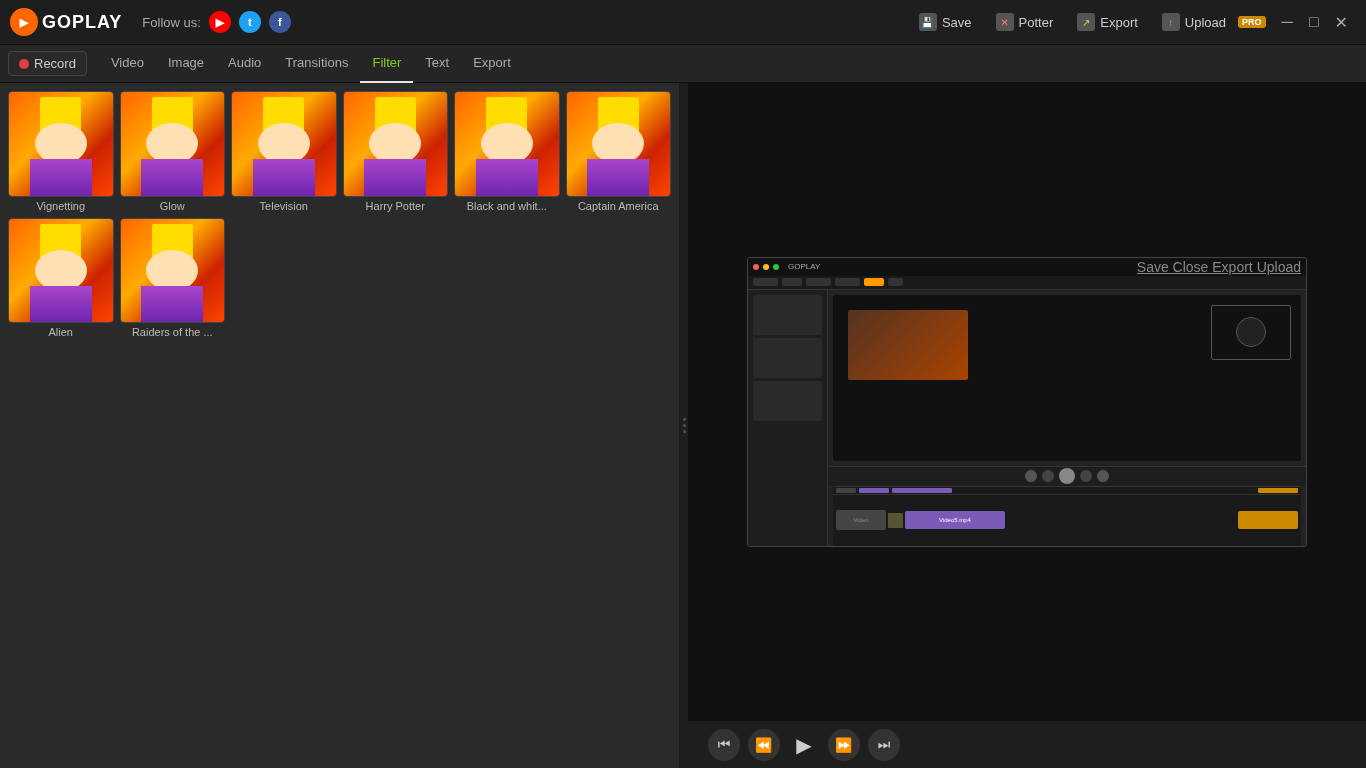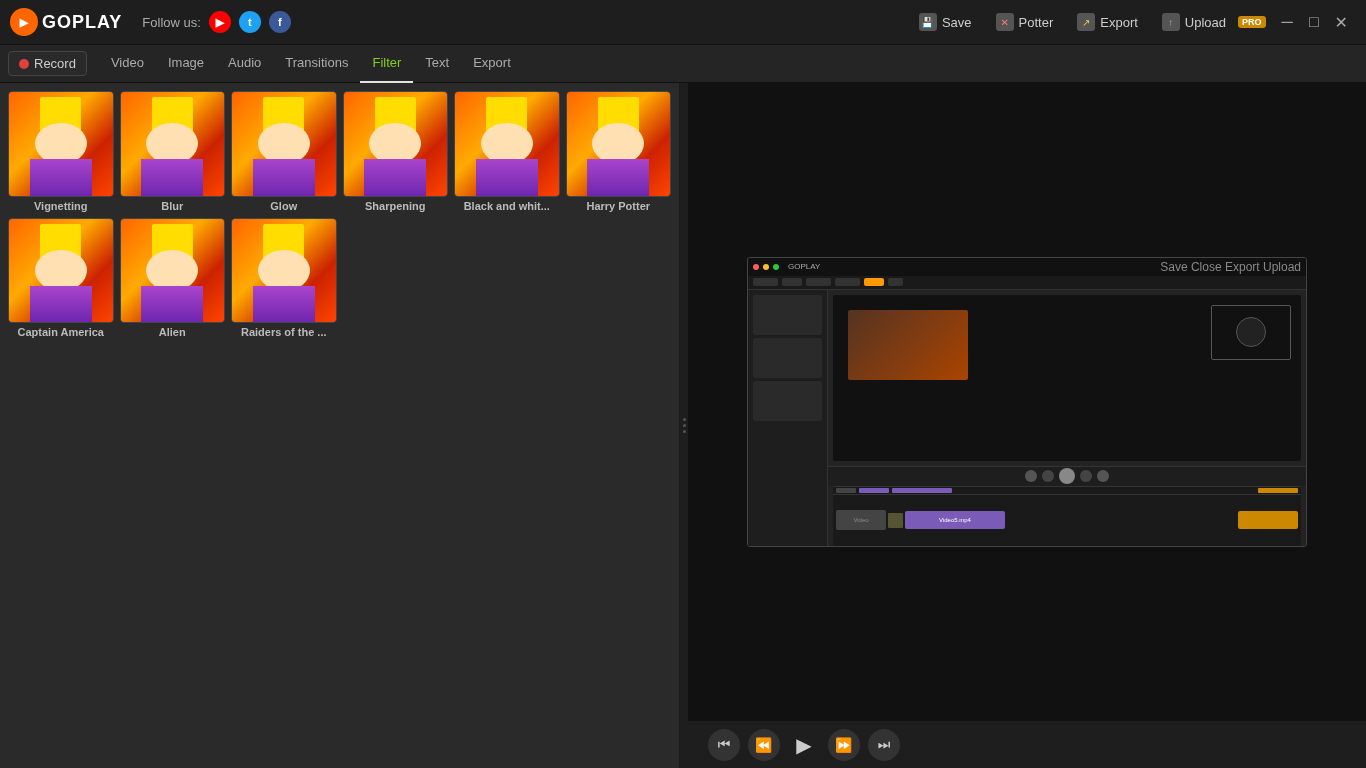--- a/index.html
+++ b/index.html
@@ -149,21 +149,20 @@
       gap: 6px;
     }
 
     .filter-item {
       display: flex;
       flex-direction: column;
       align-items: center;
       cursor: pointer;
       border-radius: 4px;
       overflow: hidden;
-      font-weight: bold;
     }
 
     .filter-thumb {
       width: 100%;
       aspect-ratio: 1;
       position: relative;
       overflow: hidden;
       border-radius: 4px;
       border: 1px solid #444;
     }
@@ -440,32 +439,20 @@
             </div>
           </div>
         </div>
         <span class="filter-label">Vignetting</span>
       </div>
 
 
 
 
 
-      <div class="filter-item">
-        <div class="filter-thumb">
-          <div class="base-img">
-            <div class="clown-fig filter-blur">
-              <div class="clown-hat"></div>
-              <div class="clown-face"></div>
-              <div class="clown-body"></div>
-            </div>
-          </div>
-        </div>
-        <span class="filter-label">Blur</span>
-      </div>
 
       <div class="filter-item">
         <div class="filter-thumb">
           <div class="base-img">
             <div class="clown-fig filter-glow">
               <div class="clown-hat"></div>
               <div class="clown-face"></div>
               <div class="clown-body"></div>
             </div>
           </div>
@@ -476,48 +463,48 @@
       <div class="filter-item">
         <div class="filter-thumb">
           <div class="base-img">
             <div class="clown-fig filter-sharpening">
               <div class="clown-hat"></div>
               <div class="clown-face"></div>
               <div class="clown-body"></div>
             </div>
           </div>
         </div>
-        <span class="filter-label">Sharpening</span>
-      </div>
-
+        <span class="filter-label">Television</span>
+      </div>
+
+
+      <div class="filter-item">
+        <div class="filter-thumb">
+          <div class="base-img">
+            <div class="clown-fig filter-harrypotter">
+              <div class="clown-hat"></div>
+              <div class="clown-face"></div>
+              <div class="clown-body"></div>
+            </div>
+          </div>
+        </div>
+        <span class="filter-label">Harry Potter</span>
+      </div>
 
       <div class="filter-item">
         <div class="filter-thumb">
           <div class="base-img">
             <div class="clown-fig filter-bw">
               <div class="clown-hat"></div>
               <div class="clown-face"></div>
               <div class="clown-body"></div>
             </div>
           </div>
         </div>
         <span class="filter-label">Black and whit...</span>
-      </div>
-
-      <div class="filter-item">
-        <div class="filter-thumb">
-          <div class="base-img">
-            <div class="clown-fig filter-harrypotter">
-              <div class="clown-hat"></div>
-              <div class="clown-face"></div>
-              <div class="clown-body"></div>
-            </div>
-          </div>
-        </div>
-        <span class="filter-label">Harry Potter</span>
       </div>
 
       <div class="filter-item">
         <div class="filter-thumb">
           <div class="base-img">
             <div class="clown-fig filter-captain">
               <div class="clown-hat"></div>
               <div class="clown-face"></div>
               <div class="clown-body"></div>
             </div>
@@ -567,21 +554,21 @@
     <div id="preview-screen">
       <div class="preview-inner">
 
         <div class="nested-preview">
           <div class="nested-titlebar">
             <div class="nested-dot" style="background:#ff5f57;"></div>
             <div class="nested-dot" style="background:#ffbd2e;"></div>
             <div class="nested-dot" style="background:#28c940;"></div>
             <span style="font-size:8px; color:#aaa; margin-left:5px;">GOPLAY</span>
             <span style="flex:1;"></span>
-            <span style="font-size:12px; color:#888;">Save  Close  Export  Upload</span>
+            <span style="font-size:14px; color:#888;text-decoration:underline;">Save  Close  Export  Upload</span>
           </div>
           <div class="nested-body">
             <div class="nested-toolbar">
               <div style="display:flex; gap:4px; padding:2px 5px;">
                 <div style="width:25px;height:8px;background:#333;border-radius:2px;"></div>
                 <div style="width:20px;height:8px;background:#333;border-radius:2px;"></div>
                 <div style="width:25px;height:8px;background:#333;border-radius:2px;"></div>
                 <div style="width:25px;height:8px;background:#333;border-radius:2px;"></div>
                 <div style="width:20px;height:8px;background:#ff9900;border-radius:2px;"></div>
                 <div style="width:15px;height:8px;background:#333;border-radius:2px;"></div>

